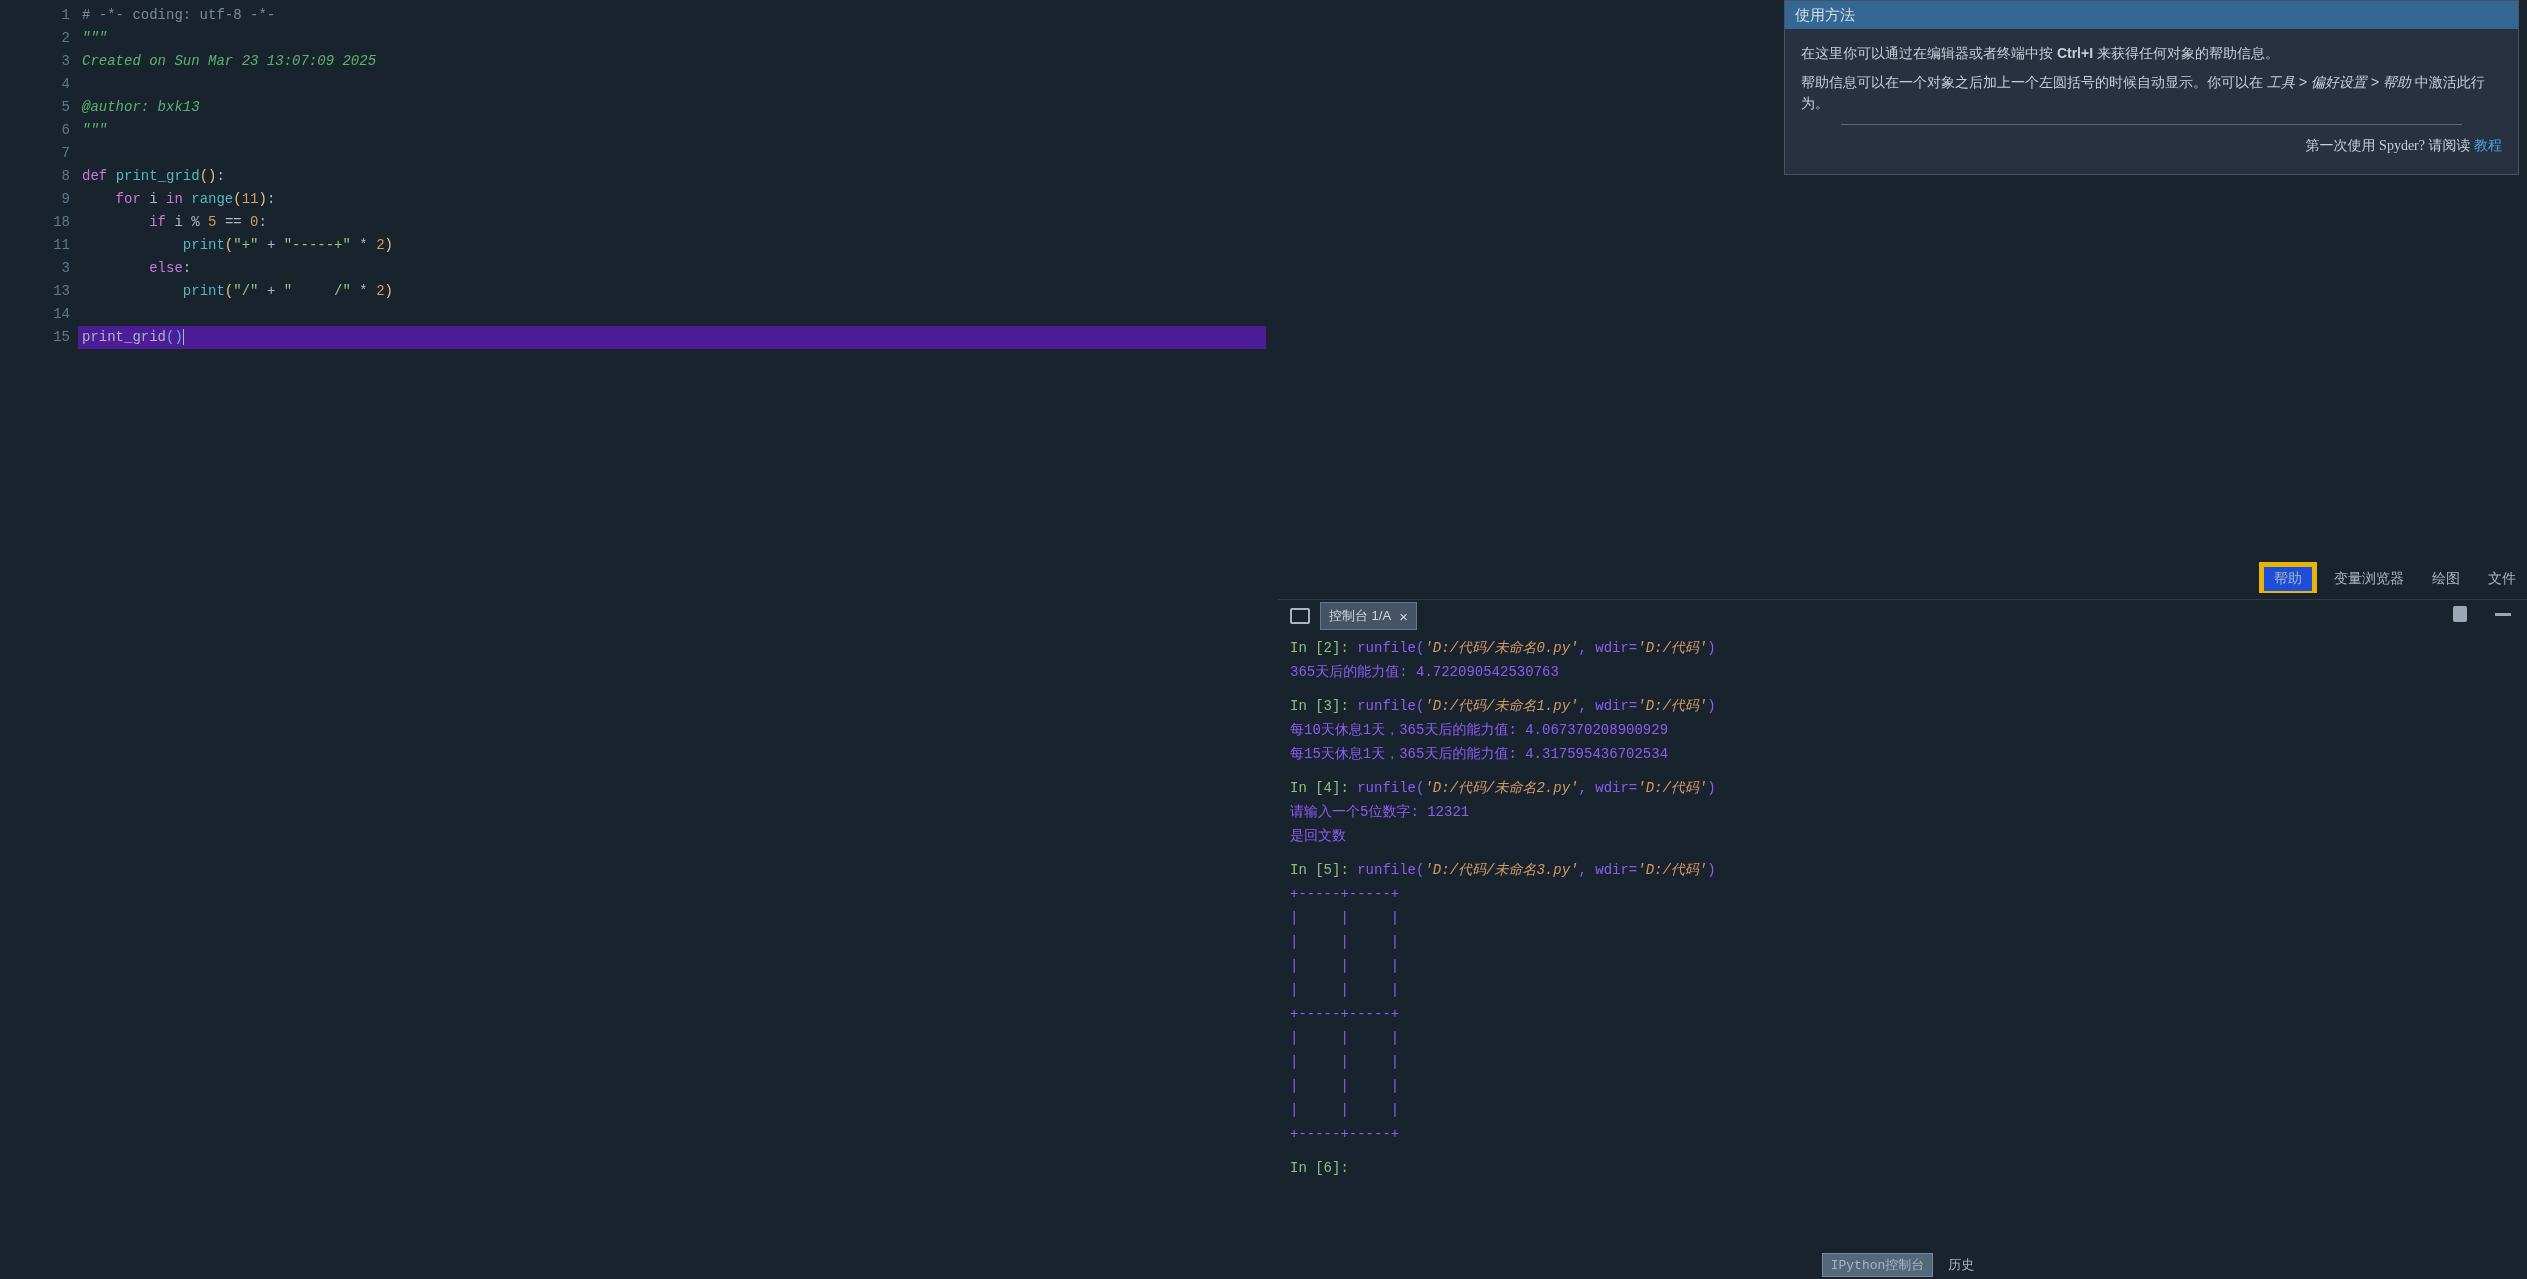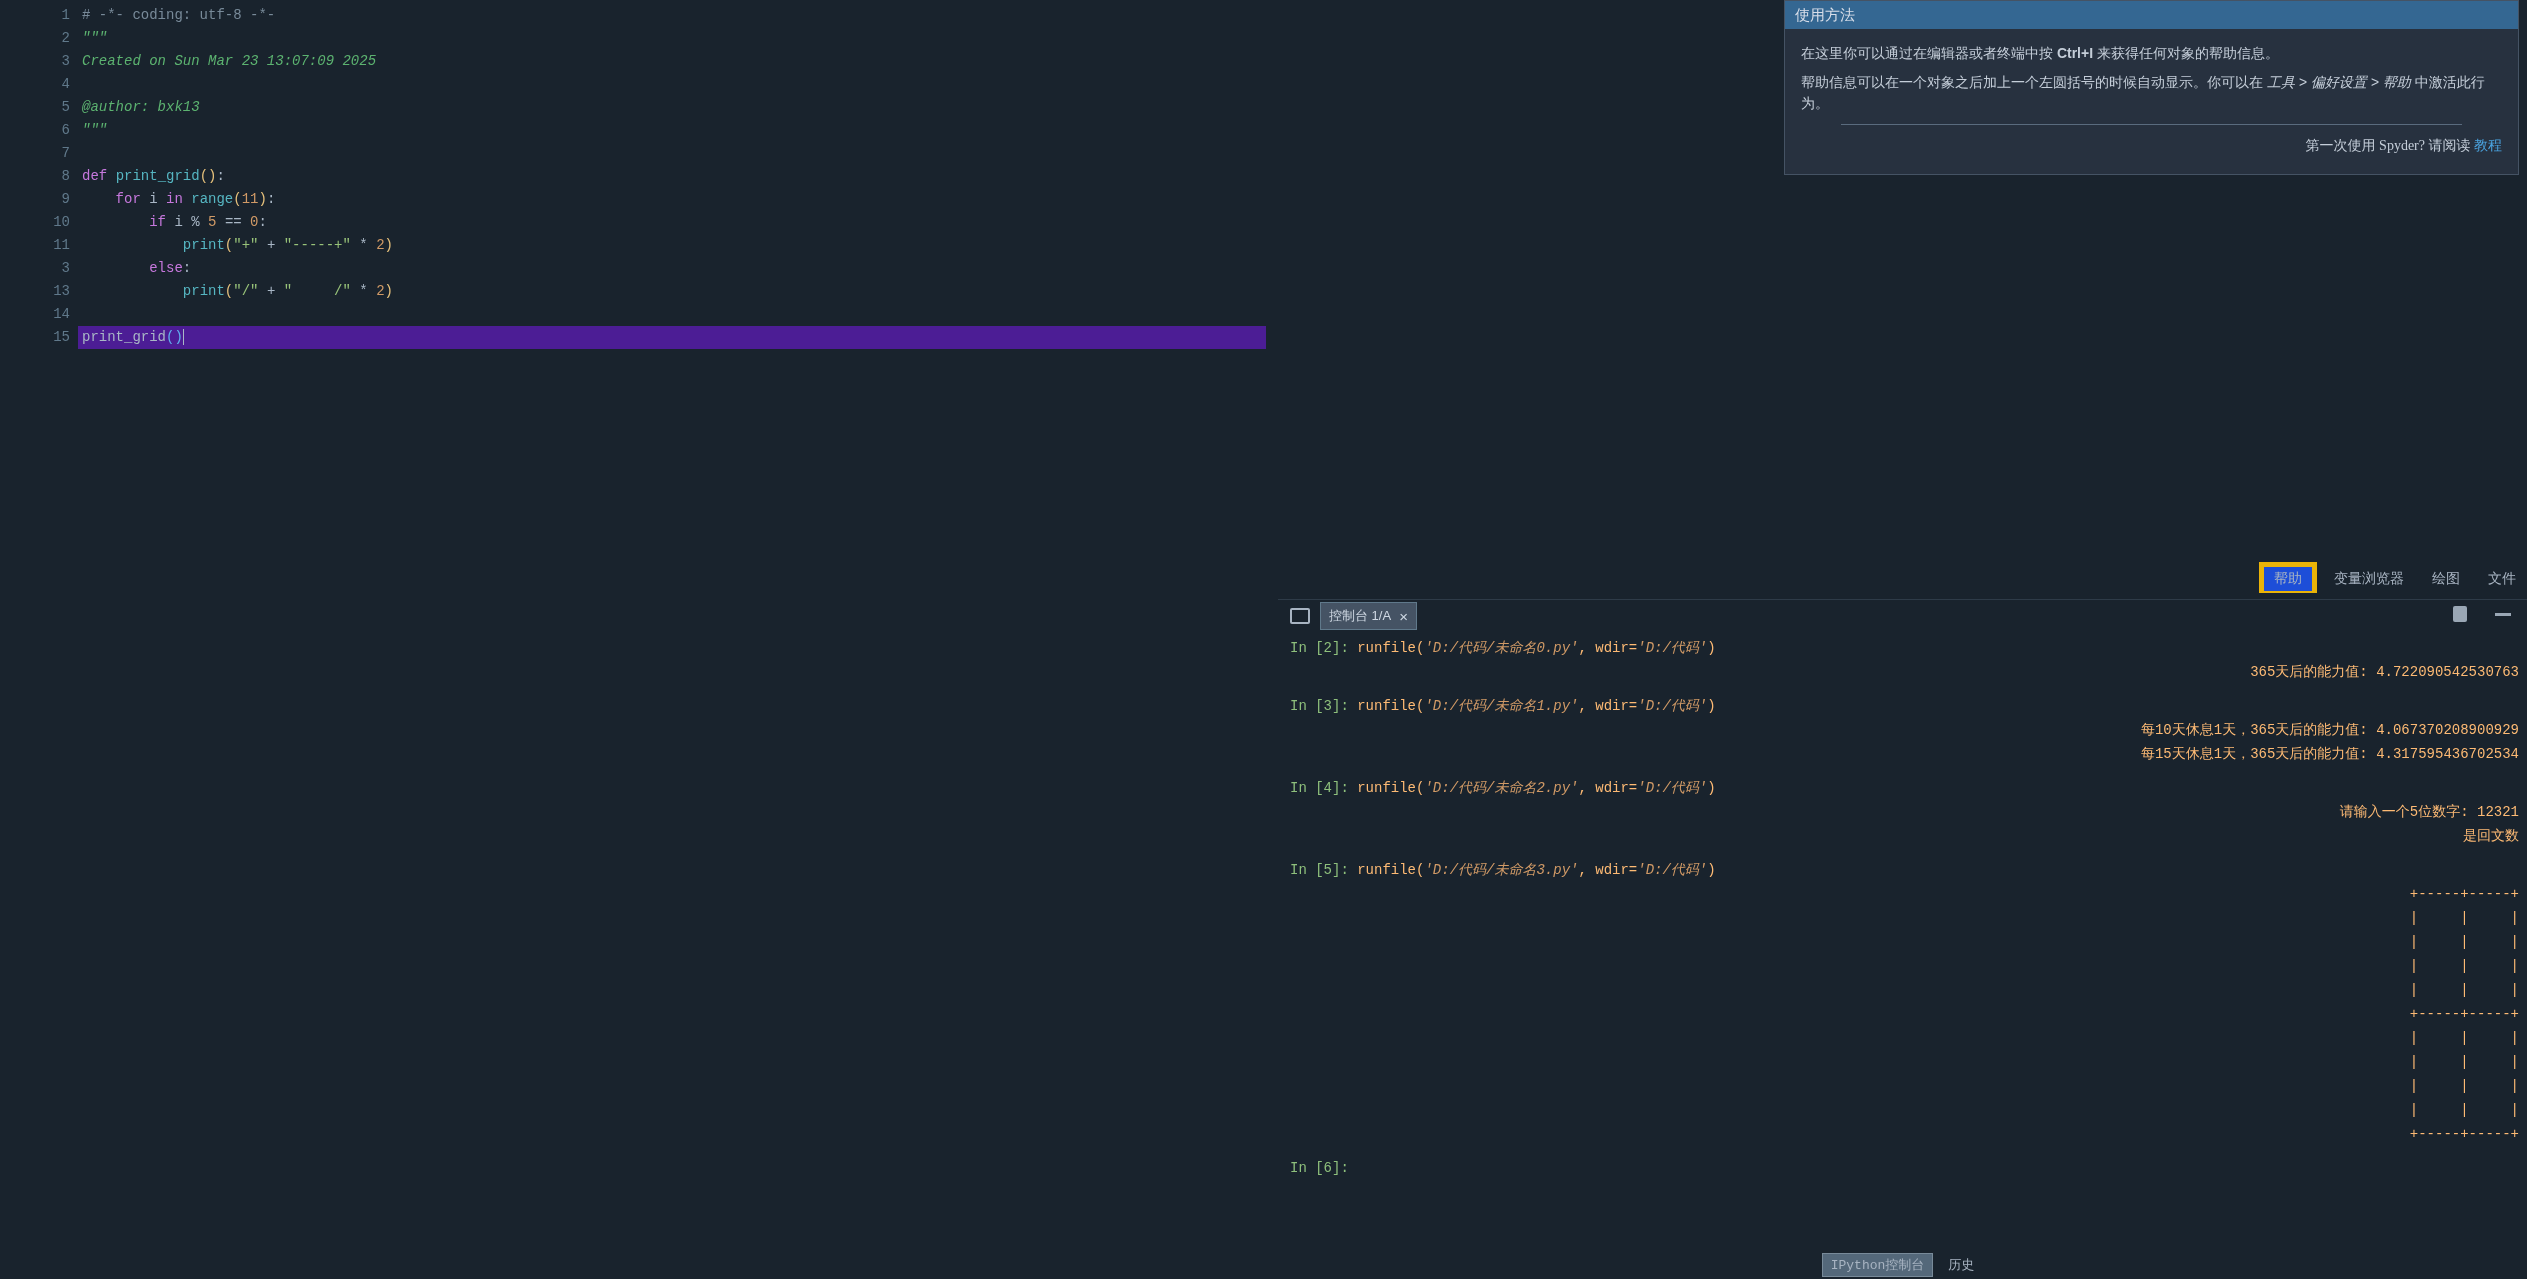--- a/index.html
+++ b/index.html
@@ -88,21 +88,21 @@
 }
 .ico-stop { width:14px; height:16px; background:#9aa7b5; border-radius:2px; }
 .ico-dash { width:16px; height:3px; background:#9aa7b5; }
 
 .console-body {
   flex:1; padding:4px 8px 4px 12px; line-height:24px; white-space:pre;
   font-size:14px; overflow:hidden;
 }
 .cg-prompt { color:#8ec07c; }
 .cg-path   { color:#d19a66; font-style:italic; }
-.cg-text   { color:#fdba74;text-align:right; }
+.cg-text   { color:#8b5cf6; }
 .cg-block  { margin-bottom:10px; }
 
 
 .console-bottom-tabs {
   height:26px; display:flex; justify-content:center; gap:6px; align-items:flex-start;
   font-family:Liberation Mono, monospace; font-size:13px;
 }
 .console-bottom-tabs .btab {
   padding:2px 8px; color:#a8b4c2; border:1px solid transparent;
 }
@@ -119,21 +119,21 @@
     <div class="gutter" id="gutter">
         <div>1</div>
         <div>2</div>
         <div>3</div>
         <div>4</div>
         <div>5</div>
         <div>6</div>
         <div>7</div>
         <div>8</div>
         <div>9</div>
-        <div>10</div>
+        <div>18</div>
         <div>11</div>
         <div>3</div>
         <div>13</div>
         <div>14</div>
         <div>15</div>
       </div>
     <div class="code" id="code"><div class="row"><span class="c-gray"># -*- coding: utf-8 -*-</span></div><div class="row"><span class="c-str">"""</span></div><div class="row"><span class="c-str">Created on Sun Mar 23 13:07:09 2025</span></div><div class="row"></div><div class="row"><span class="c-str">@author: bxk13</span></div><div class="row"><span class="c-str">"""</span></div><div class="row"></div><div class="row"><span class="c-kw">def</span> <span class="c-fn">print_grid</span><span class="c-par">()</span><span class="c-op">:</span></div><div class="row">    <span class="c-kw">for</span> <span class="c-id">i</span> <span class="c-kw">in</span> <span class="c-bi">range</span><span class="c-par">(</span><span class="c-num">11</span><span class="c-par">)</span><span class="c-op">:</span></div><div class="row">        <span class="c-kw">if</span> <span class="c-id">i</span> <span class="c-op">%</span> <span class="c-num">5</span> <span class="c-op">==</span> <span class="c-num">0</span><span class="c-op">:</span></div><div class="row">            <span class="c-bi">print</span><span class="c-par">(</span><span class="c-lit">"+"</span> <span class="c-op">+</span> <span class="c-lit">"-----+"</span> <span class="c-op">*</span> <span class="c-num">2</span><span class="c-par">)</span></div><div class="row">        <span class="c-kw">else</span><span class="c-op">:</span></div><div class="row">            <span class="c-bi">print</span><span class="c-par">(</span><span class="c-lit">"/"</span> <span class="c-op">+</span> <span class="c-lit">"     /"</span> <span class="c-op">*</span> <span class="c-num">2</span><span class="c-par">)</span></div><div class="row"></div><div class="row hl"><span class="c-id">print_grid</span><span class="c-par2">(</span><span class="c-par2 cursor">)</span></div></div>
   </div>
 
   <div class="divider"></div>

